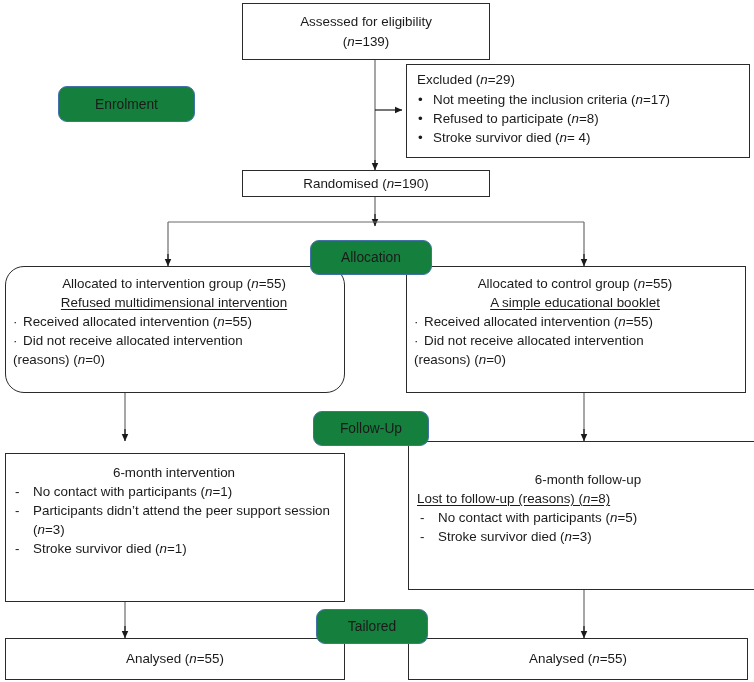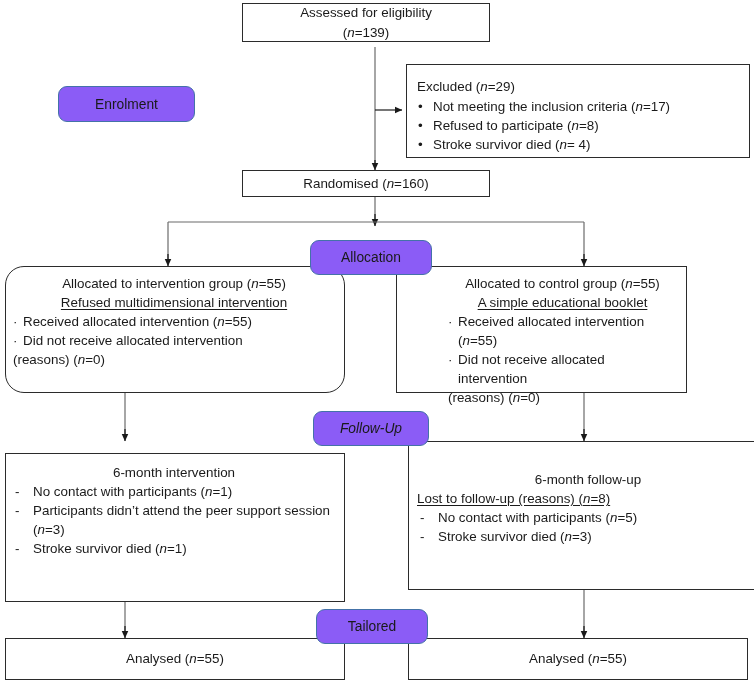--- a/index.html
+++ b/index.html
@@ -38,21 +38,21 @@
   .box.center {
     display: flex;
     align-items: center;
     justify-content: center;
     text-align: center;
   }
   .stage-badge {
     position: absolute;
     box-sizing: border-box;
     border: 1.3px solid #4472a8;
-    background: #8b5cf6;
+    background: #15803d;
     border-radius: 9px;
     display: flex;
     align-items: center;
     justify-content: center;
     font-size: 13.8px;
     color: #1a1a1a;
     z-index: 5;
     box-shadow: 0 0 0 0 transparent;
   }
   .pad {
@@ -135,55 +135,55 @@
     <line x1="125" y1="626" x2="125" y2="638" stroke="#1a1a1a" stroke-width="1.2" marker-end="url(#arr)"></line>
 
     <line x1="584" y1="590" x2="584" y2="634" stroke="#6b6b6b" stroke-width="1.2"></line>
     <line x1="584" y1="626" x2="584" y2="638" stroke="#1a1a1a" stroke-width="1.2" marker-end="url(#arr)"></line>
   </svg>
 
   <div class="stage-badge" style="left:58px; top:86px; width:137px; height:36px;">
     <span>Enrolment</span>
   </div>
 
-  <div class="box center" style="left:242px; top:3px; width:248px; height:39px;">
+  <div class="box center" style="left:242px; top:3px; width:248px; height:57px;">
     <div class="pad t-center">
       <span class="blk">Assessed for eligibility</span>
       <span class="blk"><span>(</span><em class="n">n</em><span>=139)</span></span>
     </div>
   </div>
 
   <div class="box" style="left:406px; top:64px; width:344px; height:94px;">
-    <div class="pad t-left" style="padding:5px 8px 4px 10px;margin-top:7px;">
+    <div class="pad t-left" style="padding:5px 8px 4px 10px;">
       <span class="excl-title"><span>Excluded (</span><em class="n">n</em><span>=29)</span></span>
       <ul class="bullets dot">
         <li><span class="mk">•</span><span>Not meeting the inclusion criteria (</span><em class="n">n</em><span>=17)</span></li>
         <li><span class="mk">•</span><span>Refused to participate (</span><em class="n">n</em><span>=8)</span></li>
         <li><span class="mk">•</span><span>Stroke survivor died (</span><em class="n">n</em><span>= 4)</span></li>
       </ul>
     </div>
   </div>
 
   <div class="box center" style="left:242px; top:170px; width:248px; height:27px;">
-    <div><span>Randomised (</span><em class="n">n</em><span>=160)</span></div>
+    <div><span>Randomised (</span><em class="n">n</em><span>=190)</span></div>
   </div>
 
   <div class="box" style="left:5px; top:266px; width:340px; height:127px;border-radius:19px;">
     <div class="pad" style="padding:7px 9px 6px 7px;">
       <span class="hdr-center"><span>Allocated to intervention group (</span><em class="n">n</em><span>=55)</span></span>
       <span class="hdr-center uline">Refused multidimensional intervention</span>
       <ul class="bullets tight">
         <li><span class="mk">·</span><span>Received allocated intervention (</span><em class="n">n</em><span>=55)</span></li>
         <li><span class="mk">·</span><span>Did not receive allocated intervention</span></li>
       </ul>
       <span class="blk"><span>(reasons) (</span><em class="n">n</em><span>=0)</span></span>
     </div>
   </div>
 
-  <div class="box" style="left:396px; top:266px; width:291px; height:127px;padding-left:44px;">
+  <div class="box" style="left:406px; top:266px; width:340px; height:127px;">
     <div class="pad" style="padding:7px 9px 6px 7px;">
       <span class="hdr-center"><span>Allocated to control group (</span><em class="n">n</em><span>=55)</span></span>
       <span class="hdr-center uline">A simple educational booklet</span>
       <ul class="bullets tight">
         <li><span class="mk">·</span><span>Received allocated intervention (</span><em class="n">n</em><span>=55)</span></li>
         <li><span class="mk">·</span><span>Did not receive allocated intervention</span></li>
       </ul>
       <span class="blk"><span>(reasons) (</span><em class="n">n</em><span>=0)</span></span>
     </div>
   </div>
@@ -207,21 +207,21 @@
     <div class="pad" style="padding:28px 8px 6px 8px;">
       <span class="hdr-center">6-month follow-up</span>
       <span class="blk uline" style=""><span>Lost to follow-up (reasons) (</span><em class="n">n</em><span>=8)</span></span>
       <ul class="bullets dash">
         <li><span class="mk">-</span><span>No contact with participants (</span><em class="n">n</em><span>=5)</span></li>
         <li><span class="mk">-</span><span>Stroke survivor died (</span><em class="n">n</em><span>=3)</span></li>
       </ul>
     </div>
   </div>
 
-  <div class="stage-badge" style="left:313px; top:411px; width:116px; height:35px;font-style:italic;">
+  <div class="stage-badge" style="left:313px; top:411px; width:116px; height:35px;">
     <span>Follow-Up</span>
   </div>
 
   <div class="box center" style="left:5px; top:638px; width:340px; height:42px;">
     <div><span>Analysed (</span><em class="n">n</em><span>=55)</span></div>
   </div>
 
   <div class="box center" style="left:408px; top:638px; width:340px; height:42px;">
     <div><span>Analysed (</span><em class="n">n</em><span>=55)</span></div>
   </div>

